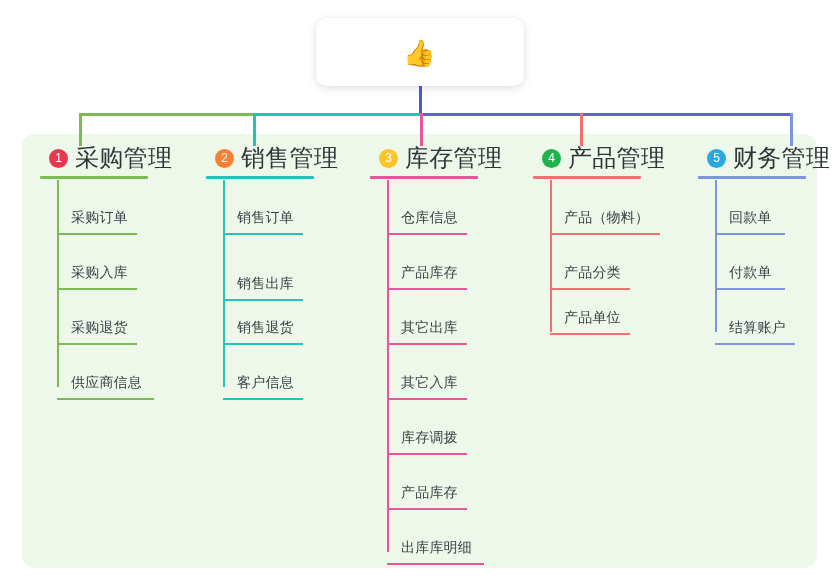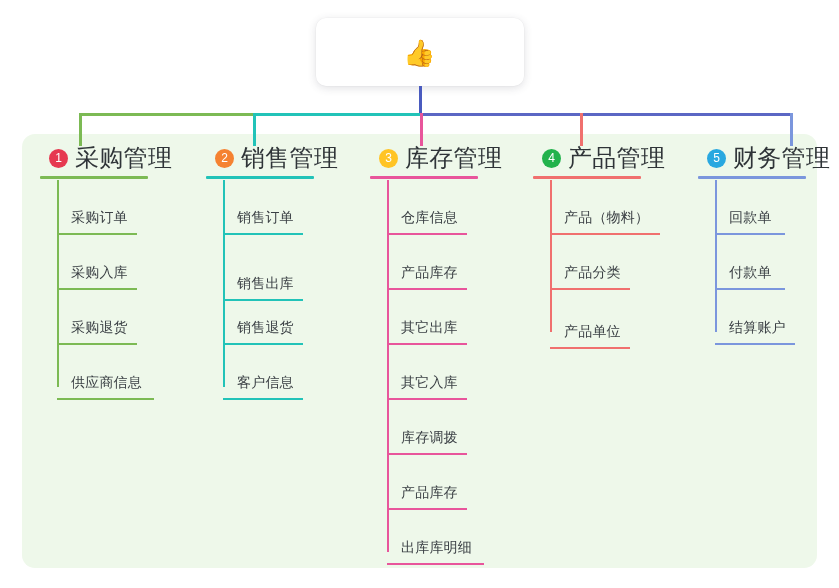--- a/index.html
+++ b/index.html
@@ -267,21 +267,21 @@
         <div class="leaves">
           <div class="spine" style="height: 152px; background: rgb(240, 112, 110);"></div>
           <div class="leaf" style="top: 0px; width: 110px;">
             <span class="leaf-label">产品（物料）</span>
             <div class="leaf-underline" style="width: 110px; background: rgb(240, 112, 110);"></div>
           </div>
           <div class="leaf" style="top: 55px; width: 80px;">
             <span class="leaf-label">产品分类</span>
             <div class="leaf-underline" style="width: 80px; background: rgb(240, 112, 110);"></div>
           </div>
-          <div class="leaf" style="top: 114px; width: 80px;">
+          <div class="leaf" style="top: 100px; width: 80px;">
             <span class="leaf-label">产品单位</span>
             <div class="leaf-underline" style="width: 80px; background: rgb(240, 112, 110);"></div>
           </div>
         </div>
       </div>
       <div class="branch" style="left: 698px;">
         <div class="branch-head">
           <span class="badge" style="background: rgb(41, 168, 224);">5</span>
           <span class="branch-title">财务管理</span>
         </div>

